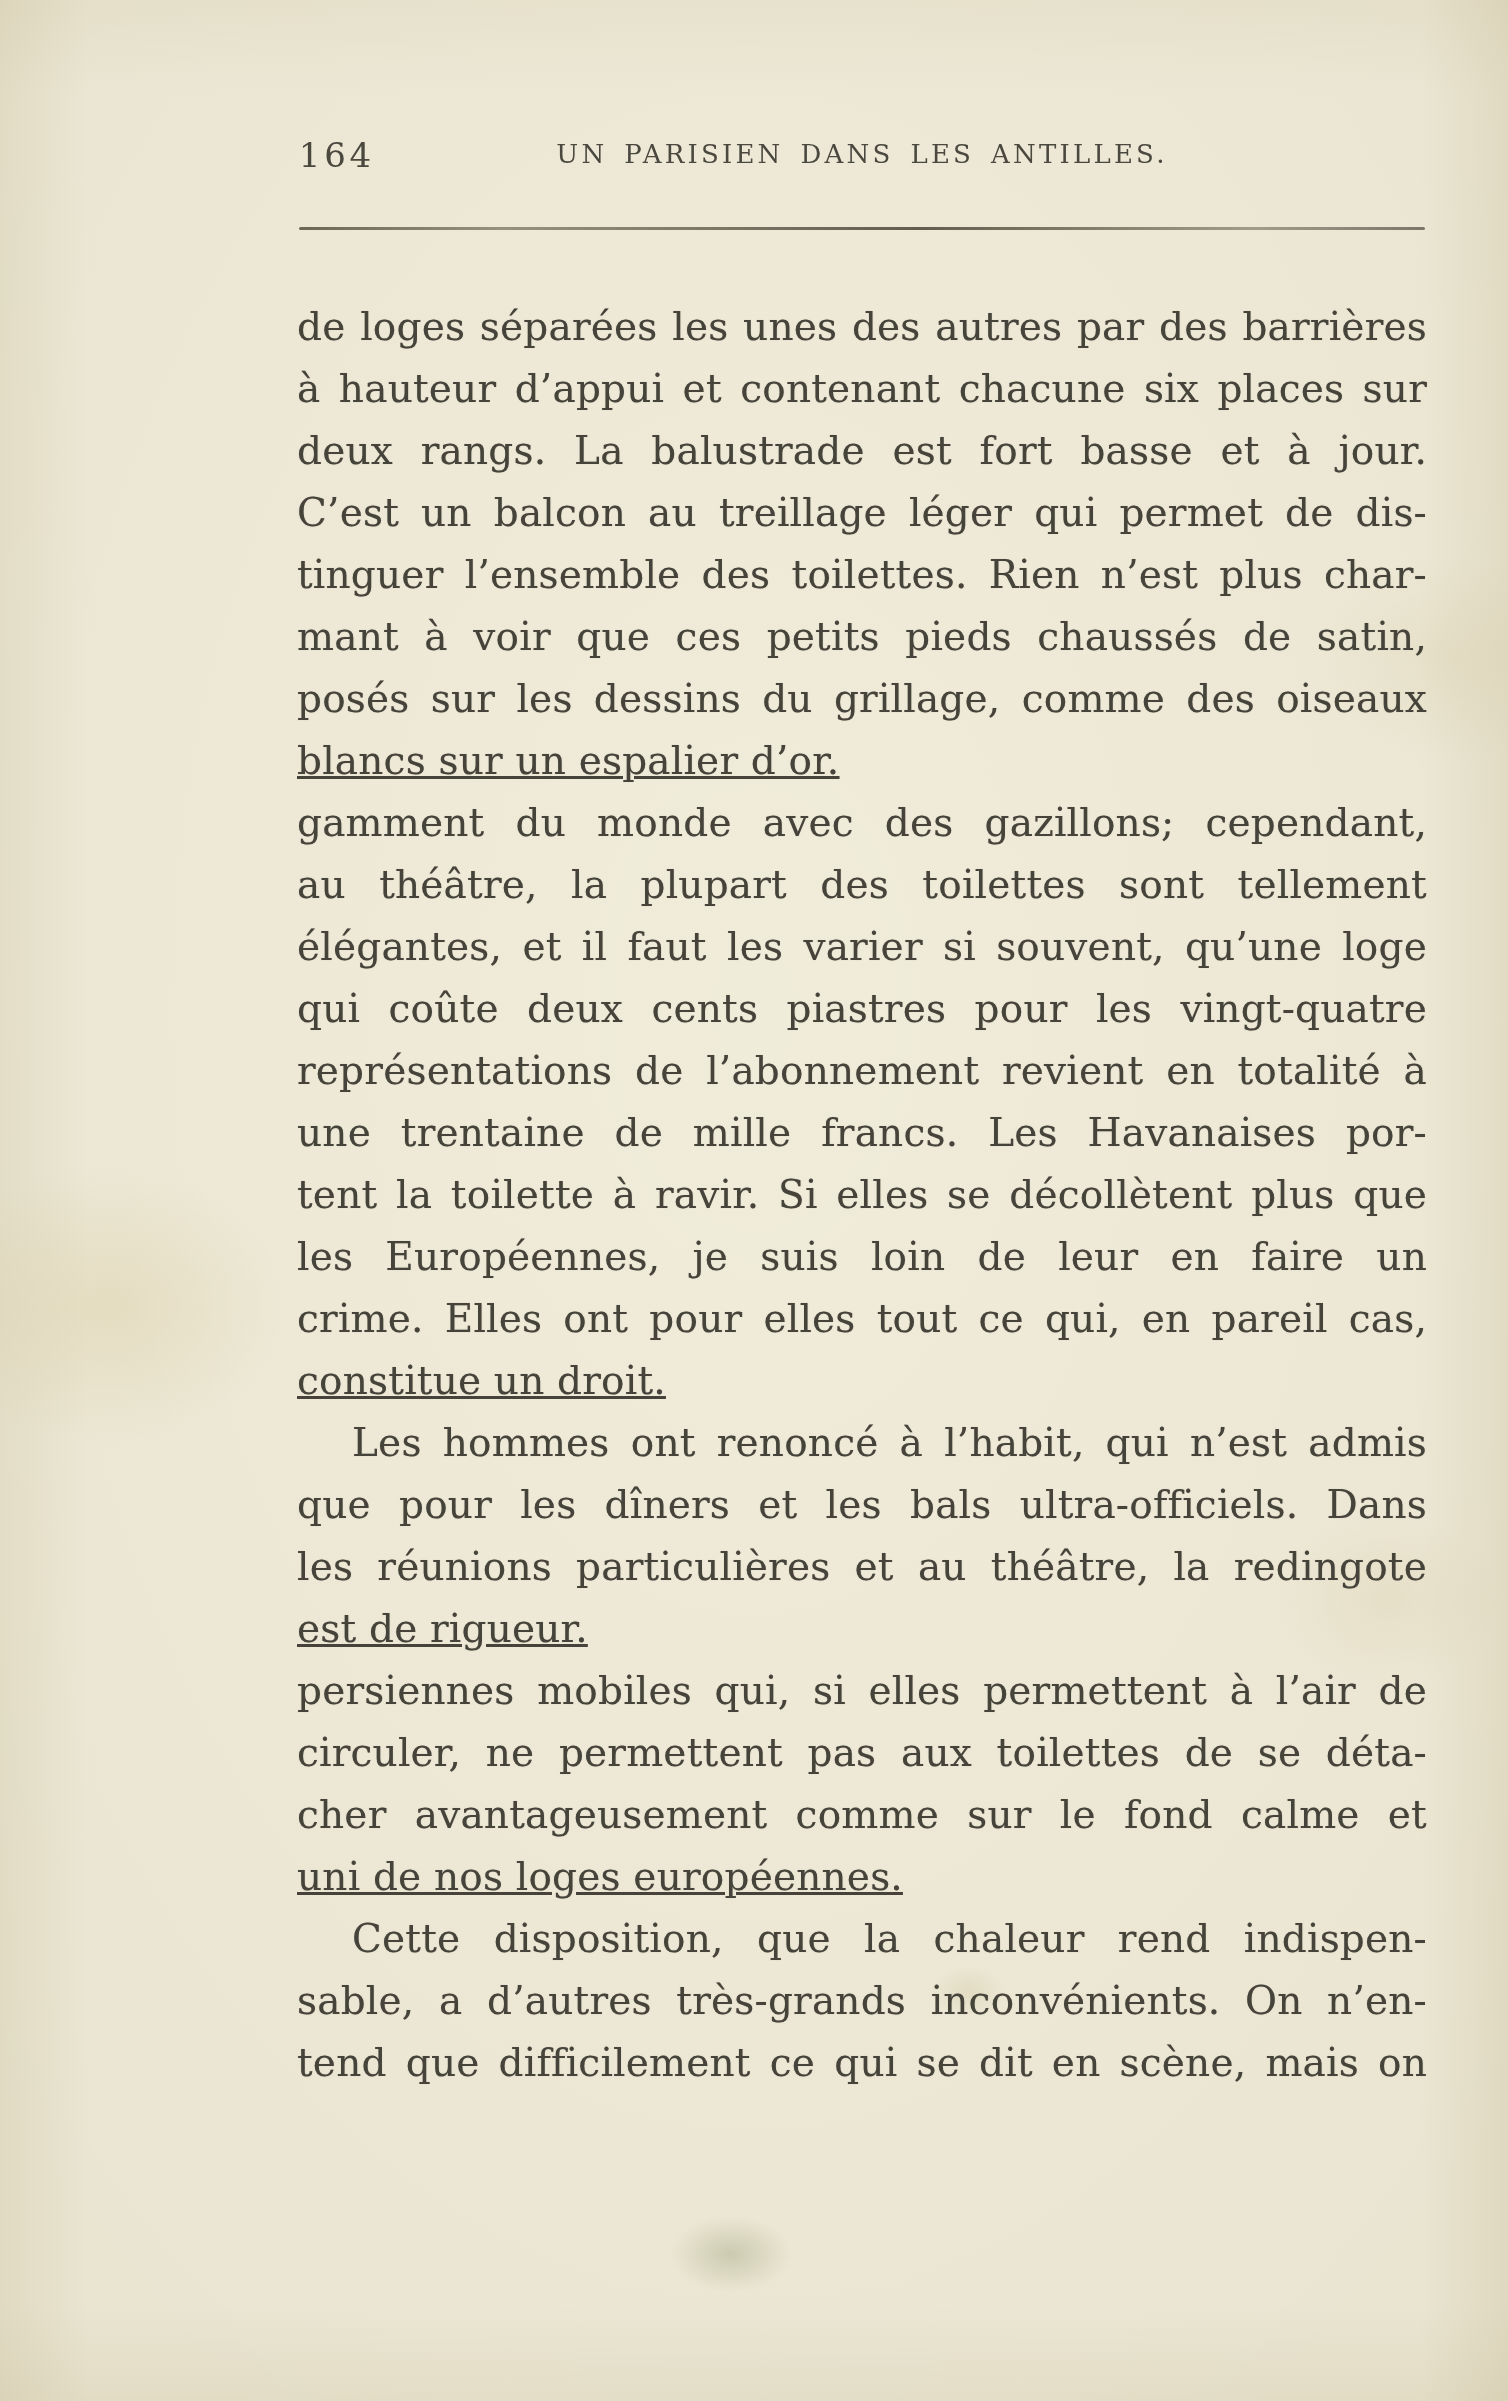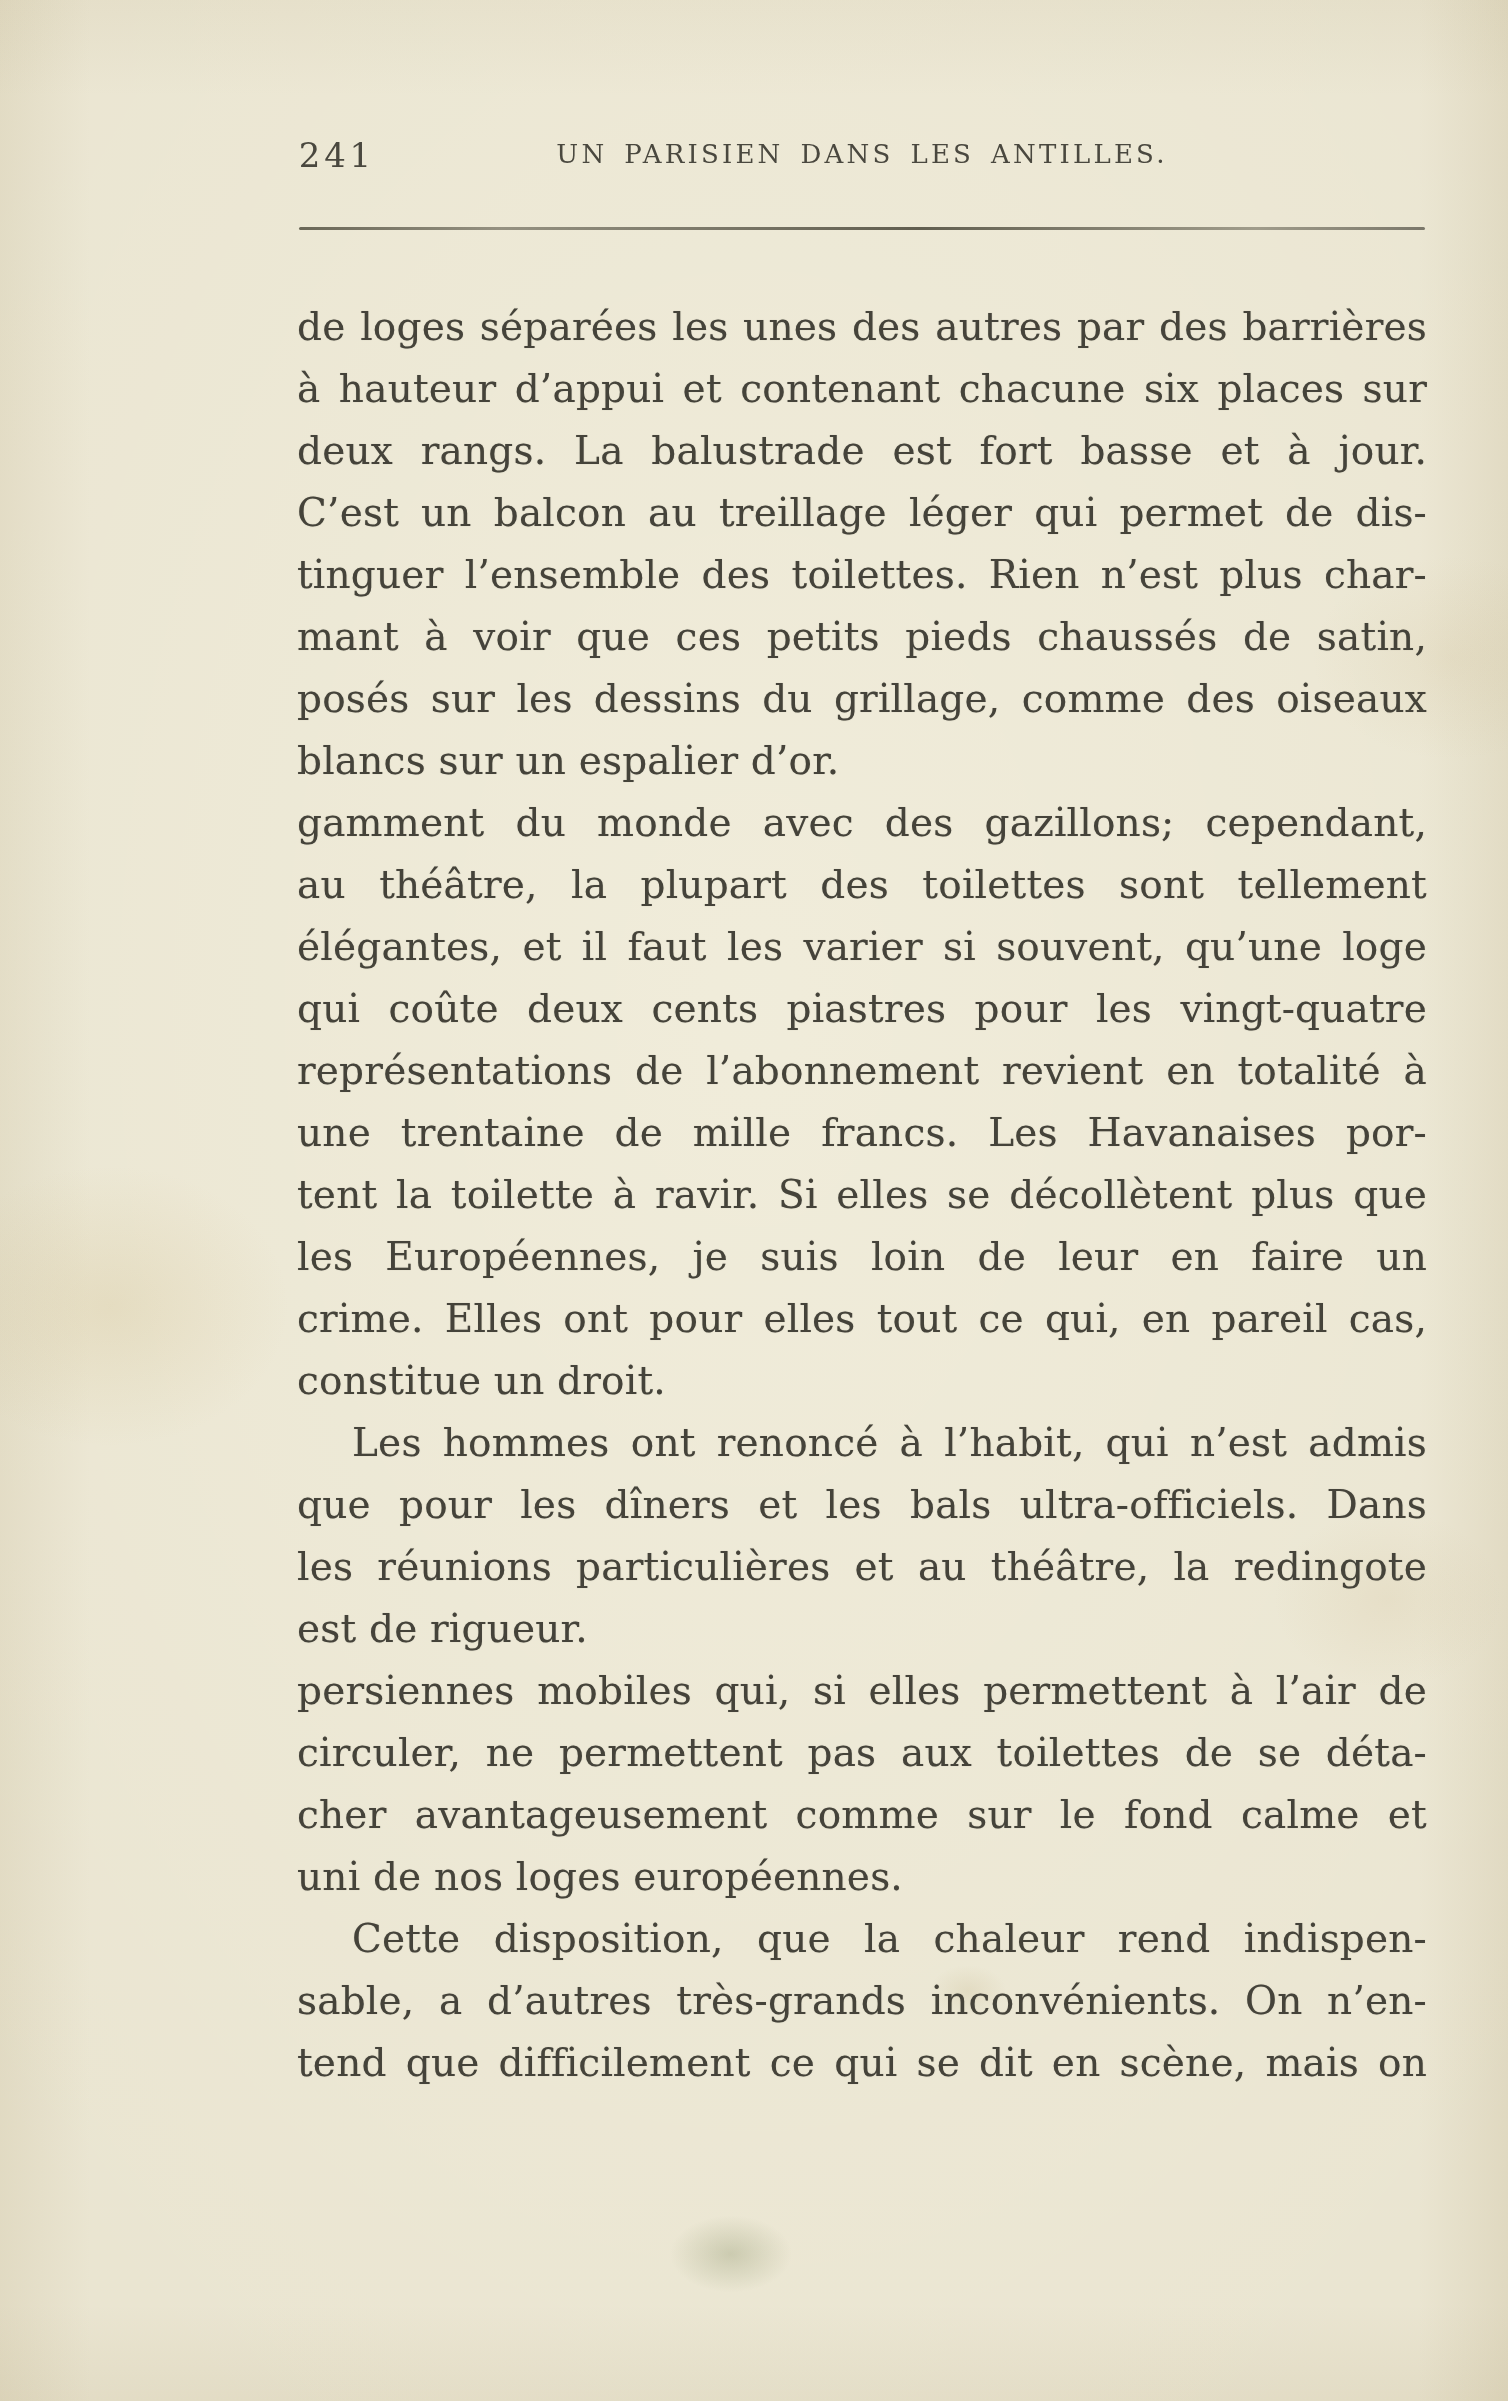--- a/index.html
+++ b/index.html
@@ -81,33 +81,34 @@
   }
   .paragraph {
     margin: 0;
   }
   .line {
     text-align: justify;
     text-align-last: justify;
   }
   .line.last {
     text-align-last: left;
+    text-decoration: underline;
   }
   .line.first {
     text-indent: 55px;
   }
 </style>
 </head>
 <body style="background: rgb(234, 229, 209);">
 
 <div class="paper"></div>
 
 <div class="page">
   <header class="page-header">
-    <span class="page-number">241</span>
+    <span class="page-number">164</span>
     <span class="running-title">UN PARISIEN DANS LES ANTILLES.</span>
   </header>
   <div class="rule"></div>
   <main class="page-body" style="color: rgb(69, 67, 58); margin-top: 39px;">
       <div class="paragraph">
         <div class="line">de loges séparées les unes des autres par des barrières</div>
         <div class="line">à hauteur d’appui et contenant chacune six places sur</div>
         <div class="line">deux rangs. La balustrade est fort basse et à jour.</div>
         <div class="line">C’est un balcon au treillage léger qui permet de dis-</div>
         <div class="line">tinguer l’ensemble des toilettes. Rien n’est plus char-</div>

